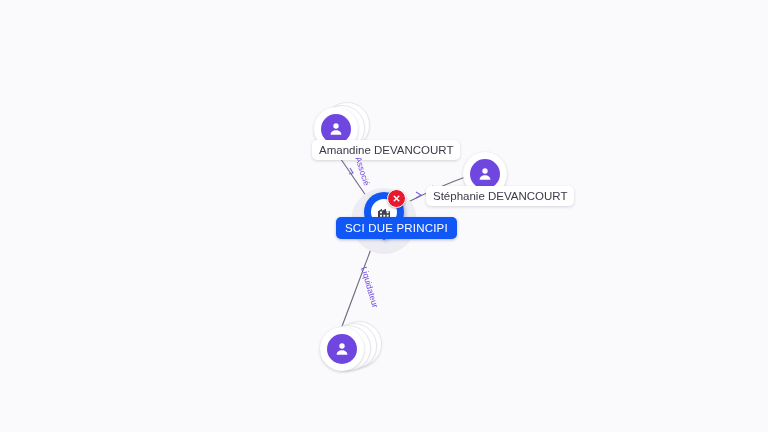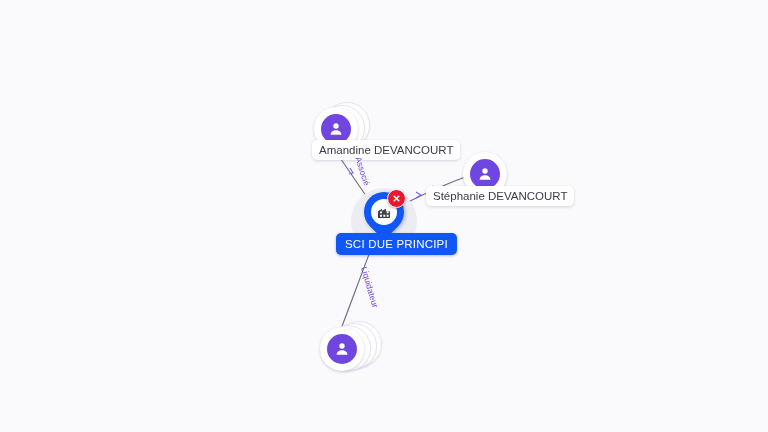--- a/index.html
+++ b/index.html
@@ -230,18 +230,18 @@
         </svg>
       </div>
     </div>
     <div class="error-badge">
       <svg width="9" height="9" viewBox="0 0 12 12" stroke="#ffffff" stroke-width="2" stroke-linecap="round">
         <line x1="3" y1="3" x2="9" y2="9"></line>
         <line x1="9" y1="3" x2="3" y2="9"></line>
       </svg>
     </div>
   </div>
-  <div id="company-label" style="left:336px; top:233px;">SCI DUE PRINCIPI</div>
+  <div id="company-label" style="left:336px; top:217px;">SCI DUE PRINCIPI</div>
 
   <div class="edge-label" style="left:358px; top:152px; transform: rotate(72deg);">Associé</div>
   <div class="edge-label" style="left:364px; top:262px; transform: rotate(74deg);">Liquidateur</div>
 
 </div>
 
 </body></html>

